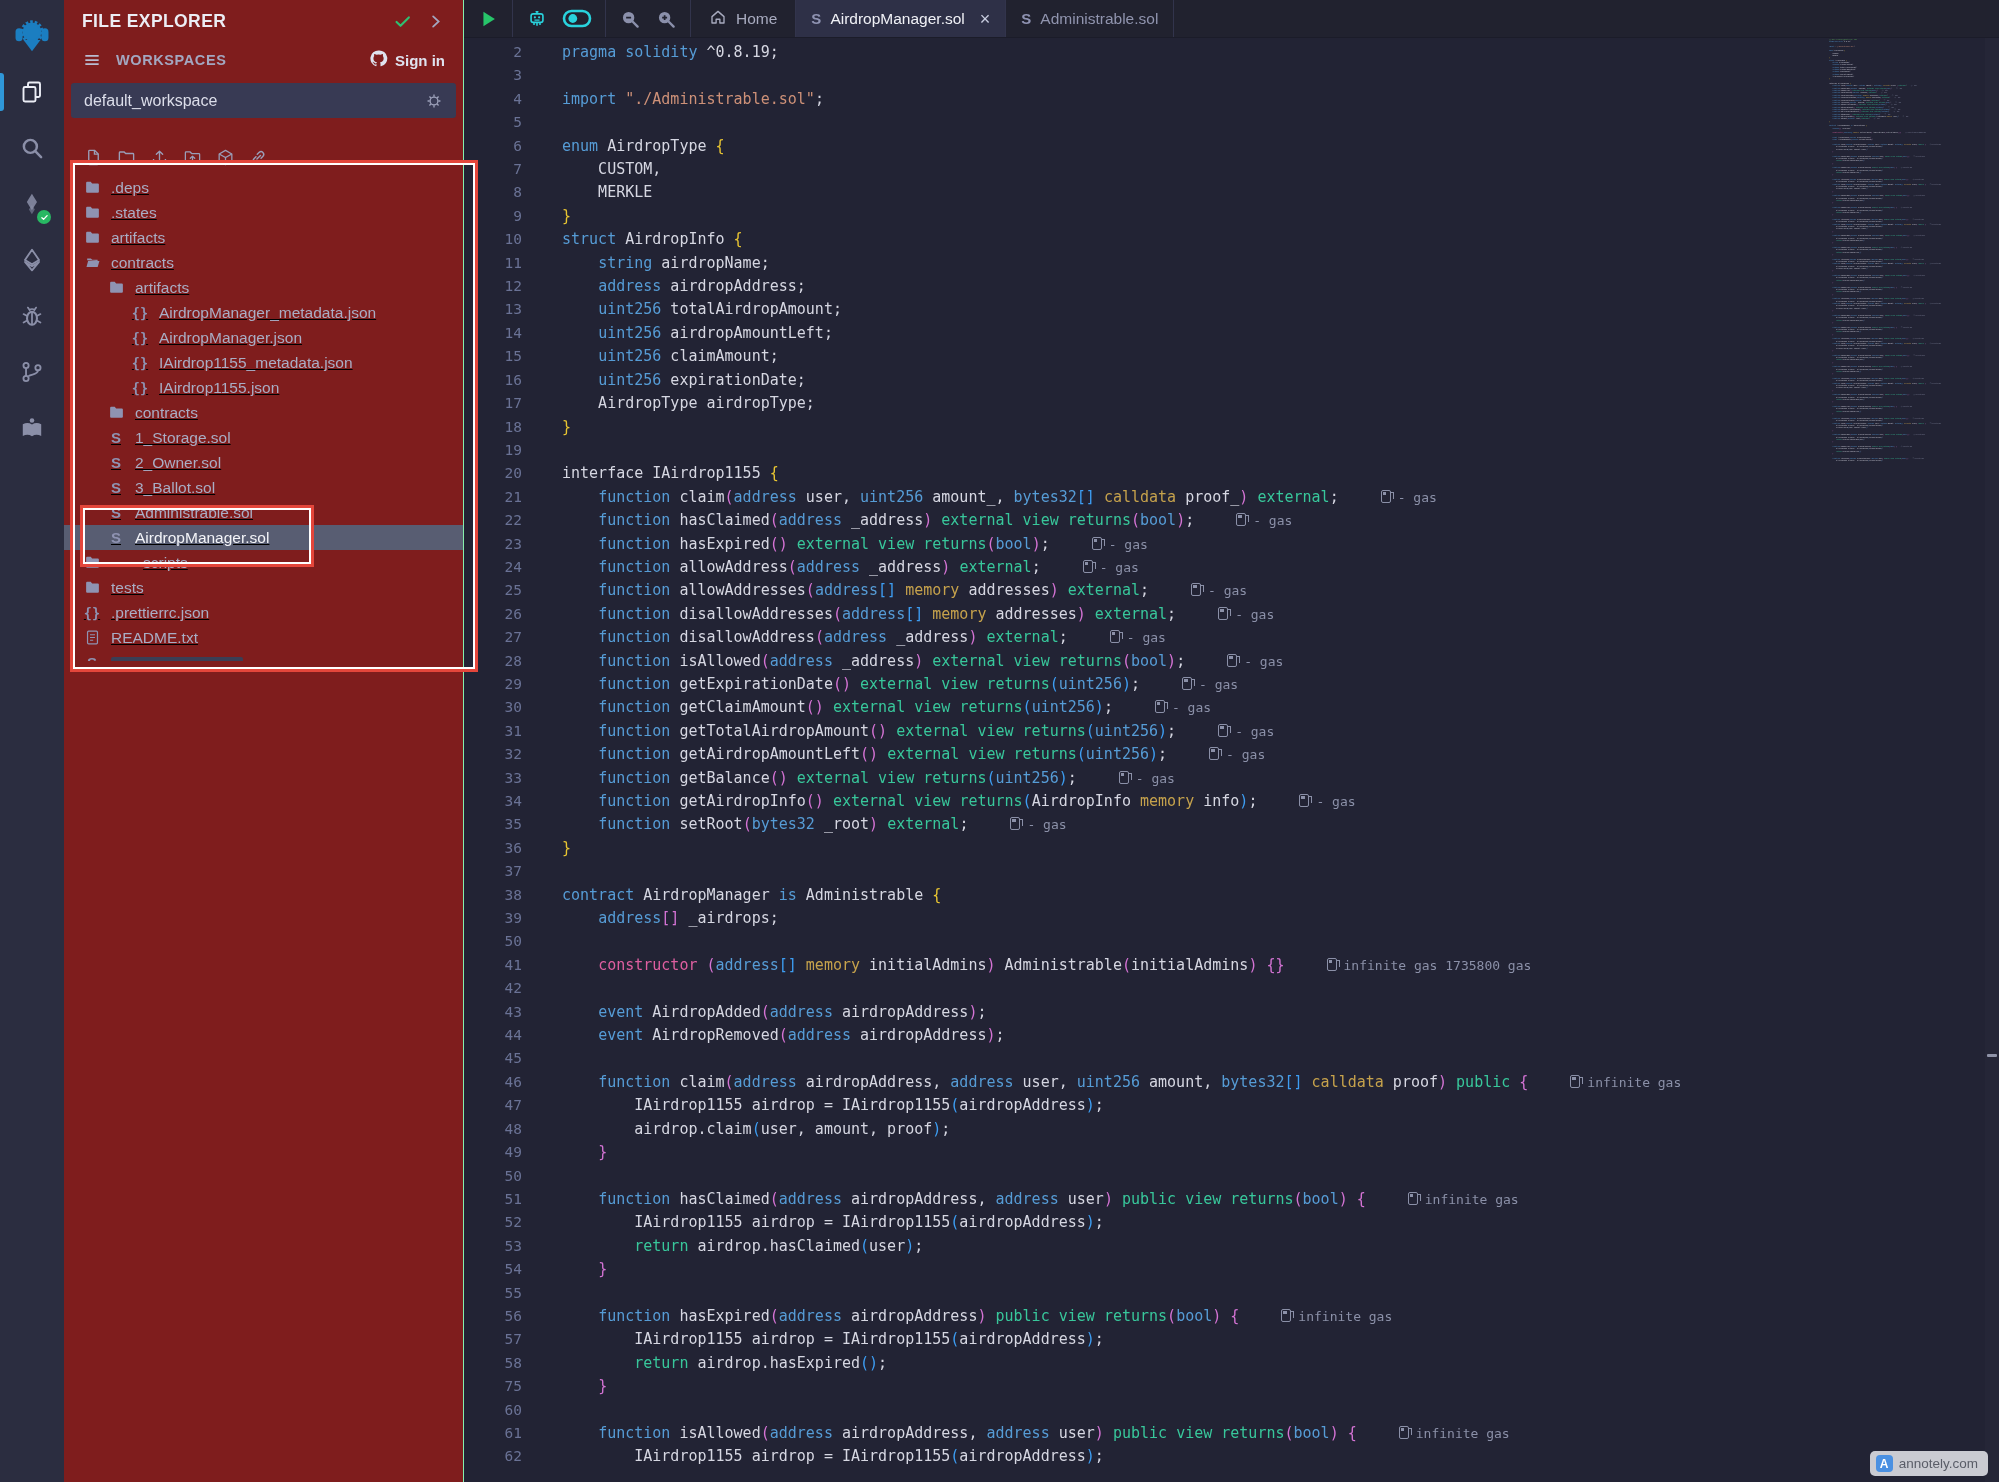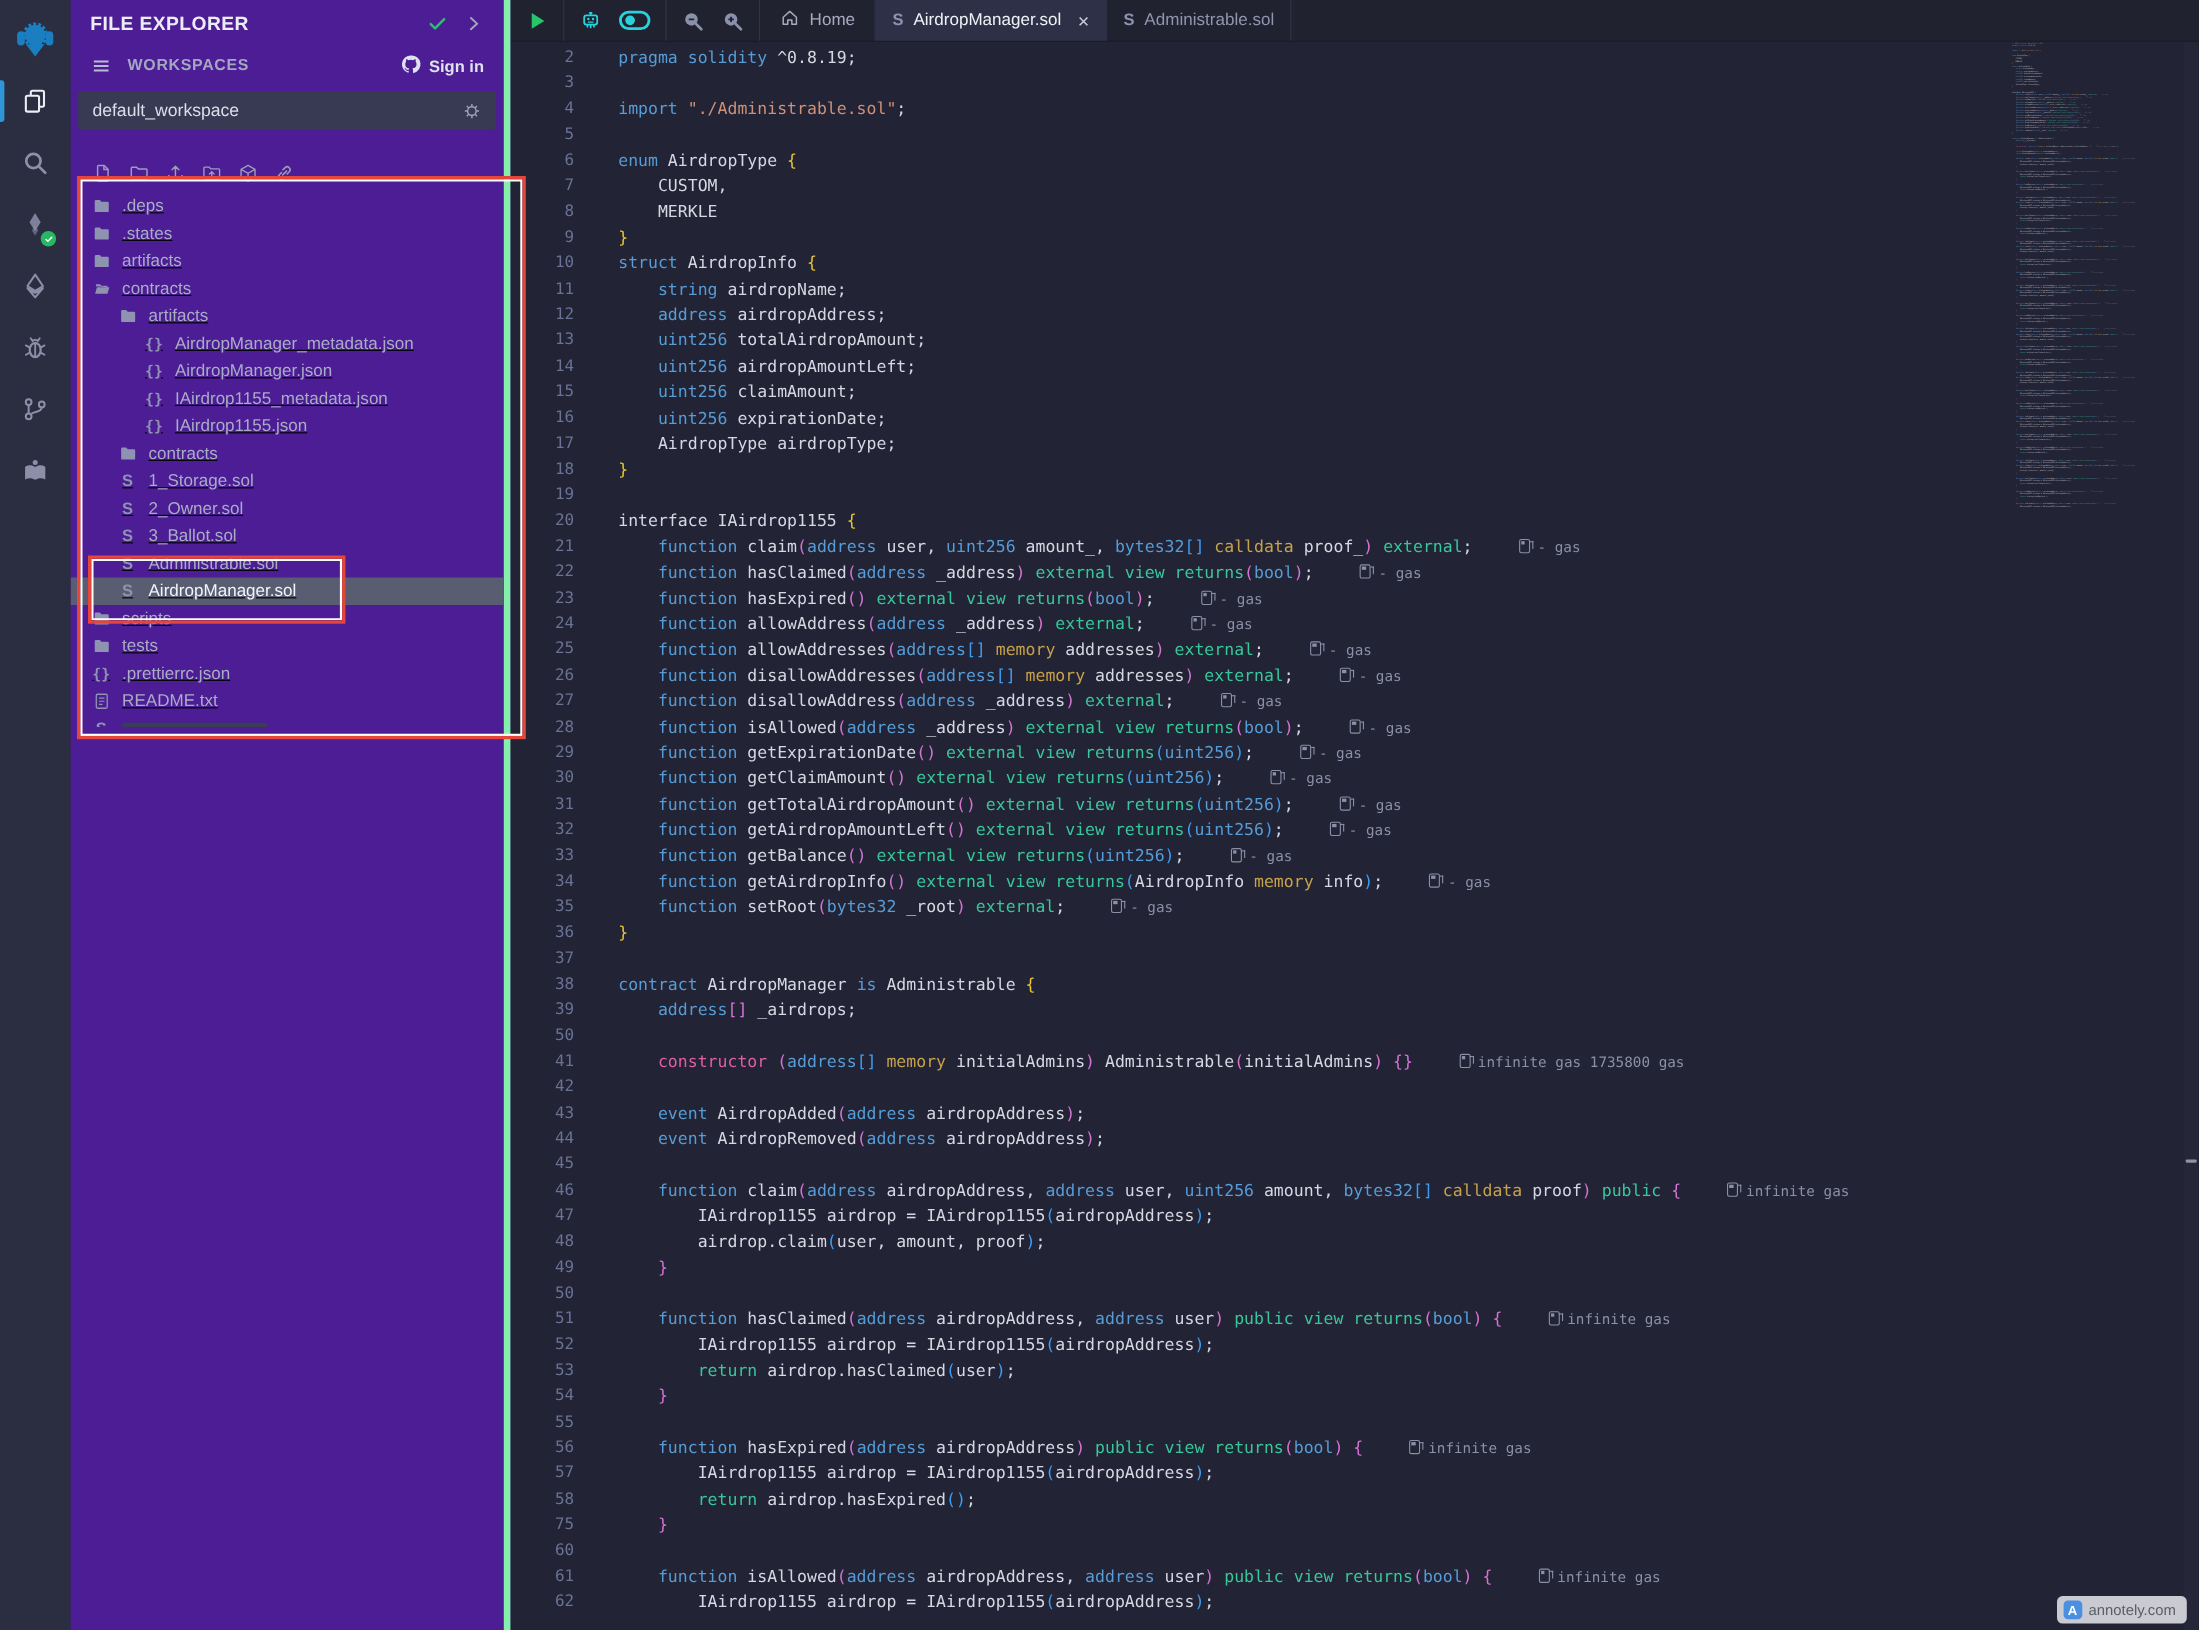--- a/index.html
+++ b/index.html
@@ -12,22 +12,22 @@
   .ab-icon{width:64px;height:56px;display:flex;align-items:center;justify-content:center;position:relative;color:#8b8fa8;}
   .ab-icon svg.i{width:26px;height:26px;}
   .ab-icon.logo svg.i{width:40px;height:40px;}
   .ab-icon.active{color:#eceef6;}
   .ab-indicator{position:absolute;left:0;top:9px;width:4px;height:38px;background:#2f97d8;border-radius:0 3px 3px 0;}
   .ab-badge{position:absolute;right:13px;bottom:8px;width:14px;height:14px;border-radius:50%;background:#28b863;
             display:flex;align-items:center;justify-content:center;}
   .ab-badge svg{width:9px;height:9px;}
 
   
-  .filepanel{position:absolute;left:64px;top:0;width:400px;height:100%;background:#4c1d95;z-index:3;
-             border-right:6px solid #86efac;box-sizing:border-box;}
+  .filepanel{position:absolute;left:64px;top:0;width:400px;height:100%;background:#7f1d1d;z-index:3;
+             border-right:1px solid #86efac;box-sizing:border-box;}
   .fp-header{height:42px;display:flex;align-items:center;padding:0 18px;color:#ecedf4;font-size:17.5px;
              font-weight:600;letter-spacing:.4px;}
   .fp-header .spacer{flex:1;}
   .fp-hicon{color:#a3a7c0;display:flex;align-items:center;margin-left:14px;cursor:pointer;}
   .fp-hicon svg{width:19px;height:19px;}
   .fp-workrow{height:36px;display:flex;align-items:center;padding:0 18px;color:#a3a7c0;}
   .fp-workrow .wlabel{font-size:14.5px;font-weight:600;letter-spacing:.6px;margin-left:14px;}
   .fp-workrow .spacer{flex:1;}
   .fp-signin{display:flex;align-items:center;gap:7px;color:#dfe2ee;font-size:15px;font-weight:600;cursor:pointer;}
   .fp-signin svg{width:19px;height:19px;fill:#dfe2ee;}
@@ -342,21 +342,21 @@
             <span class="sglyph">S</span>
           </span>
           <span>Administrable.sol</span>
         </div>
         <div class="row selected" style="padding-left: 42px;">
           <span class="ticon">
             <span class="sglyph">S</span>
           </span>
           <span>AirdropManager.sol</span>
         </div>
-        <div class="row" style="padding-left: 18px;">
+        <div class="row" style="padding-left: 18px; gap: 32px;">
           <span class="ticon">
             <svg class="i" viewBox="0 0 24 24" xmlns="http://www.w3.org/2000/svg">
               <path d="M3 5.5A1.5 1.5 0 0 1 4.5 4h5l2 2.2h8A1.5 1.5 0 0 1 21 7.7V18a1.5 1.5 0 0 1-1.5 1.5h-15A1.5 1.5 0 0 1 3 18z" fill="currentColor"></path>
             </svg>
           </span>
           <span>scripts</span>
         </div>
         <div class="row" style="padding-left: 18px;">
           <span class="ticon">
             <svg class="i" viewBox="0 0 24 24" xmlns="http://www.w3.org/2000/svg">

